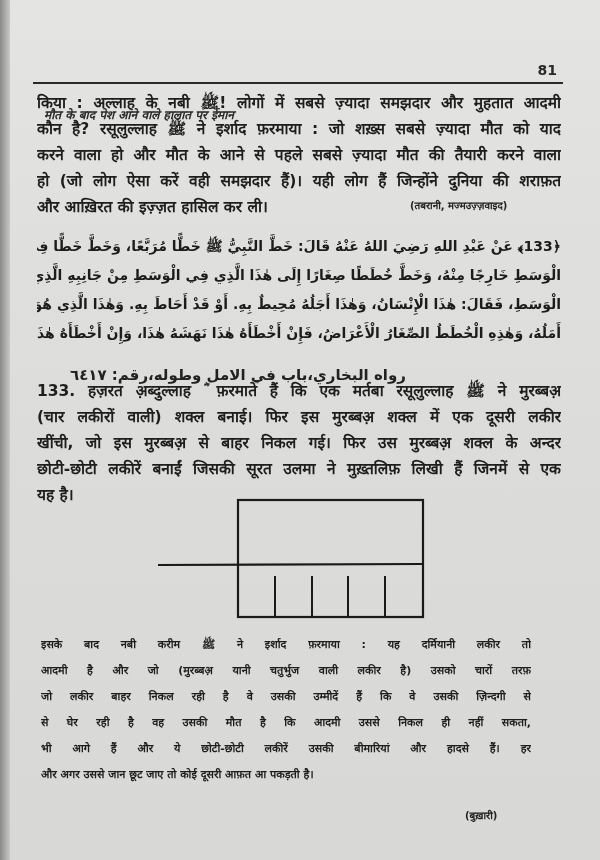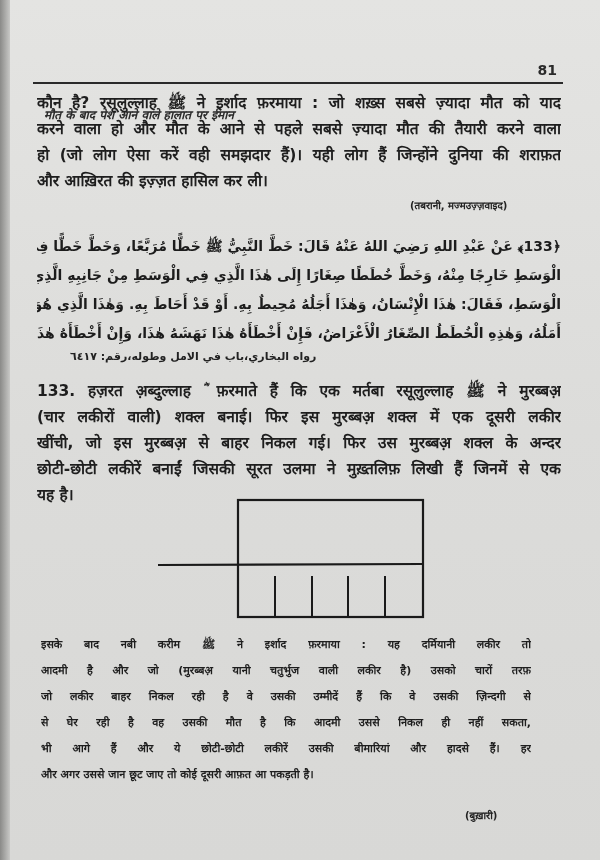--- a/index.html
+++ b/index.html
@@ -44,41 +44,42 @@
       position: absolute; font-size: 10px; font-weight: bold; color: #222;
     }
     .arabic {
       position: absolute; left: 27px; width: 524px;
       direction: rtl; font-family: "DejaVu Sans", sans-serif;
       font-size: 14px; line-height: 29px; font-weight: bold;
       color: #1c1c1c;
     }
     .arabic .line { display: block; white-space: nowrap; overflow: hidden; text-align-last: justify; text-align: justify; }
     .arabic-ref {
-      position: absolute; left: 60px; top: 350px;
-      direction: rtl; font-size: 11px; font-weight: bold; color: #222;
+      position: absolute; left: 60px; top: 366px;
+      direction: rtl; font-size: 15px; font-weight: bold; color: #222;
     }
     .diagram {
       position: absolute; left: 140px; top: 490px; width: 290px; height: 140px;
     }
   </style>
 </head>
 <body>
 
 <div class="left-shadow"></div>
 
 <div class="page">
 
   <div class="running-head">
     <span class="title">मौत के बाद पेश आने वाले हालात पर ईमान</span>
     <span class="pageno">81</span>
   </div>
   <div class="head-rule"></div>
 
   <div class="para" style="top:90px;">
+    <span class="line justify">किया : अल्लाह के नबी ﷺ! लोगों में सबसे ज़्यादा समझदार और मुहतात आदमी</span>
     <span class="line justify">कौन है? रसूलुल्लाह ﷺ ने इर्शाद फ़रमाया : जो शख़्स सबसे ज़्यादा मौत को याद</span>
     <span class="line justify">करने वाला हो और मौत के आने से पहले सबसे ज़्यादा मौत की तैयारी करने वाला</span>
     <span class="line justify">हो (जो लोग ऐसा करें वही समझदार हैं)। यही लोग हैं जिन्होंने दुनिया की शराफ़त</span>
     <span class="line">और आख़िरत की इज़्ज़त हासिल कर ली।</span>
   </div>
   <div class="ref" style="left:400px; top:198px;">(तबरानी, मज्मउज़्ज़वाइद)</div>
 
   <div class="arabic" style="top:232px;">
     <span class="line">﴿133﴾ عَنْ عَبْدِ اللهِ رَضِيَ اللهُ عَنْهُ قَالَ: خَطَّ النَّبِيُّ ﷺ خَطًّا مُرَبَّعًا، وَخَطَّ خَطًّا فِي</span>
     <span class="line">الْوَسَطِ خَارِجًا مِنْهُ، وَخَطَّ خُطَطًا صِغَارًا إِلَى هٰذَا الَّذِي فِي الْوَسَطِ مِنْ جَانِبِهِ الَّذِي فِي</span>

